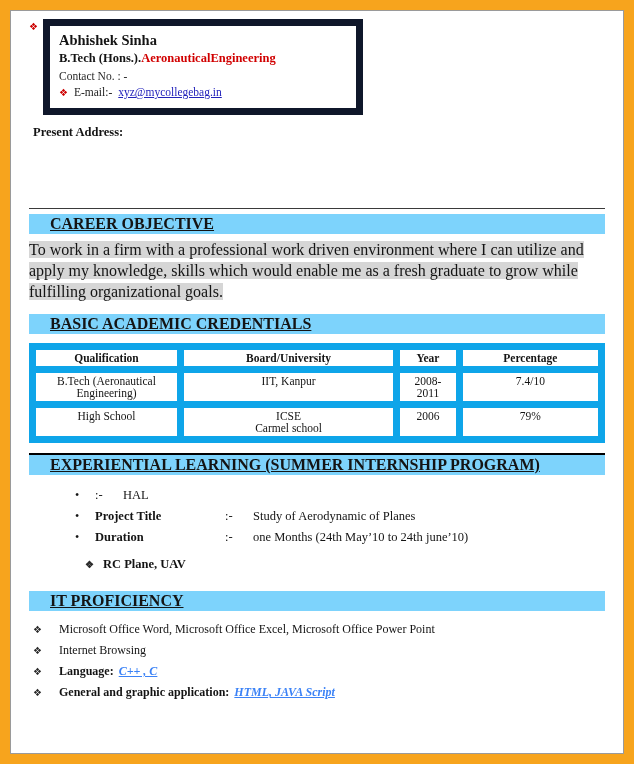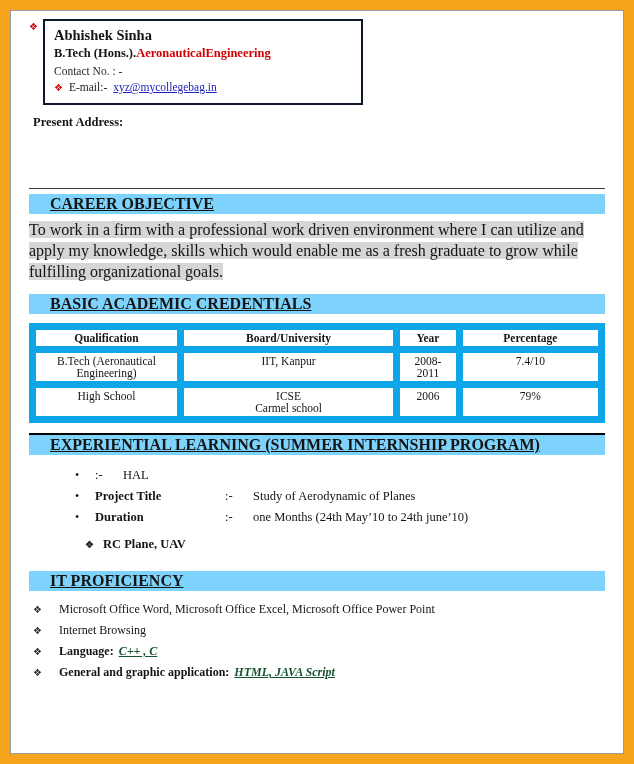--- a/index.html
+++ b/index.html
@@ -4,30 +4,30 @@
 <style>
   * { margin:0; padding:0; box-sizing:border-box; }
   body { width:634px; height:764px; font-family:"Liberation Serif", serif; color:#141414; background:#fff; }
   .frame { width:634px; height:764px; background:#F7A41D; padding:10px; }
   .page { width:100%; height:100%; background:#fff; border:1px solid #9a9a9a; padding:8px 18px 0 18px; overflow:hidden; position:relative; }
 
   
   .header-row { display:flex; align-items:flex-start; gap:5px; }
   .diamond { color:#CC0000; font-size:10px; line-height:1.6; }
   .diamond.dark { color:#2a2a2a; }
-  .contact-card { border:2px solid #0f172a; width:320px; padding:4px 9px 7px 9px; line-height:1.4; }
+  .contact-card { border:7px solid #0f172a; width:320px; padding:4px 9px 7px 9px; line-height:1.4; }
   .name { font-size:14.5px; font-weight:bold; }
   .degree { font-size:12.5px; font-weight:bold; }
   .red-text { color:#D10000; }
   .contact-line { font-size:11.5px; color:#2a2a2a; }
   .email-line { font-size:11.5px; display:flex; align-items:baseline; gap:6px; }
   .email-label { color:#222; }
   .email { color:#2222BB; text-decoration:underline; cursor:pointer; }
 
-  .present-address { font-weight:bold; font-size:12.5px; margin:10px 0 4px 4px; }
+  .present-address { font-weight:bold; font-size:12.5px; margin:10px 0 14px 4px; }
   .spacer { height:54px; }
 
   .rule { border:none; border-top:1.5px solid #3a3a3a; margin:0; }
 
   .bar { background:#7dd3fc; margin-top:5px; padding:1px 21px; font-weight:bold; font-size:16px; }
   .bar-text { text-decoration:underline; }
   .bar.exp { margin-top:10px; border-top:2.5px solid #000; }
   .bar.acad-bar { margin-top:12px; }
   .bar.it-bar { margin-top:18px; }
 
@@ -46,21 +46,21 @@
   .ilabel { font-weight:bold; width:130px; }
   .isep { width:28px; }
 
   .projects-bar { display:inline-block; background:#BEBEBE; margin:16px 0 0 0; padding:1px 5px; font-weight:bold; font-size:12px; border-bottom:2px solid #000; }
   .project-item { margin:12px 0 0 56px; font-size:12.5px; font-weight:bold; display:flex; gap:9px; align-items:baseline; }
 
   .it-list { margin:11px 0 0 4px; font-size:12px; }
   .it-row { display:flex; gap:12px; margin-bottom:5px; align-items:baseline; }
   .it-row .diamond { width:14px; font-size:10px; }
   .it-label { font-weight:bold; margin-right:5px; }
-  .it-link { color:#14532d; font-style:italic; font-weight:bold; text-decoration:underline; }
+  .it-link { color:#3b82f6; font-style:italic; font-weight:bold; text-decoration:underline; }
 </style>
 </head>
 <body>
 
 <div class="frame">
   <div class="page">
 
     <div class="header-row">
       <span class="diamond">❖</span>
       <div class="contact-card">

